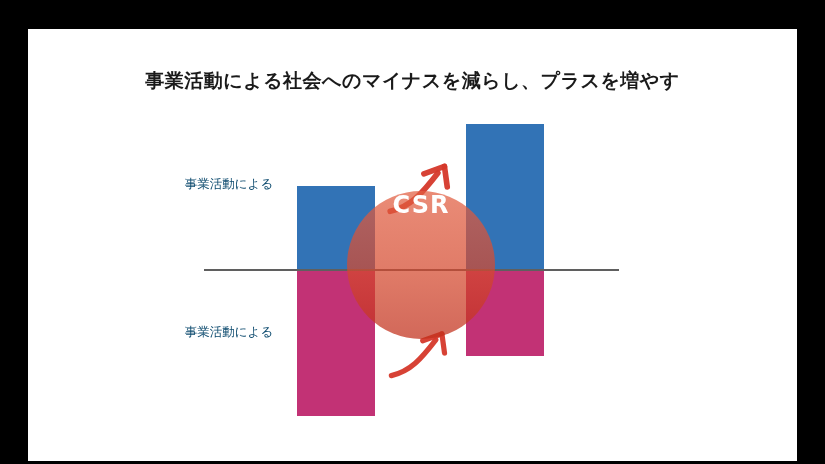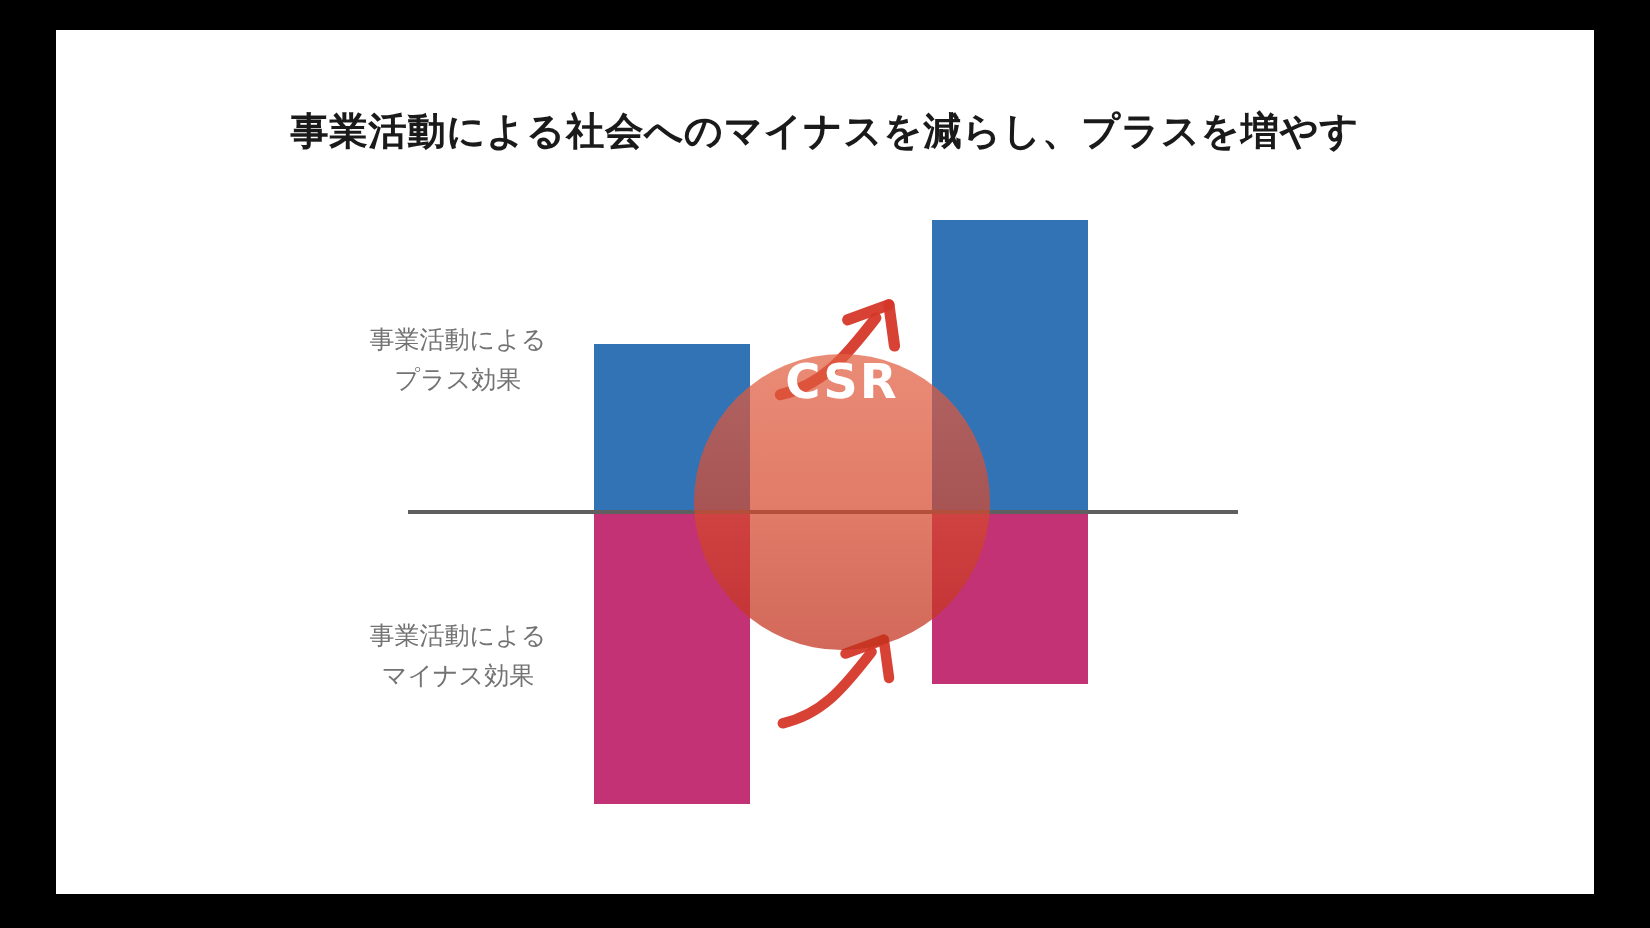--- a/index.html
+++ b/index.html
@@ -4,35 +4,35 @@
 <style>
   html, body { margin: 0; padding: 0; }
   body {
     width: 825px; height: 464px;
     background: #000;
     position: relative;
     overflow: hidden;
     font-family: "DejaVu Sans", "Liberation Sans", sans-serif;
   }
   .slide {
-    position: absolute; left: 28px; top: 15px;
+    position: absolute; left: 28px; top: 29px;
     width: 769px; height: 432px;
     background: #ffffff;
   }
   .title {
     position: absolute; left: 0; right: 0; top: 38px;
     text-align: center;
     font-size: 19px; font-weight: bold; color: #1a1a1a;
     letter-spacing: 0.5px;
     line-height: 26px;
   }
   .side-label {
     position: absolute; width: 160px;
     text-align: center;
-    color: #737373;
+    color: #0c4a6e;
     font-size: 12.5px; line-height: 20px;
     z-index: 1;
   }
   .label-plus  { left: 121px; top: 145px; }
   .label-minus { left: 121px; top: 293px; }
   .bar { position: absolute; width: 78px; z-index: 1; }
   .bar-left  { left: 269px; }
   .bar-right { left: 438px; }
   .bar-plus  { bottom: 191px; }   
   .bar-minus { top: 241px; }      
@@ -71,26 +71,24 @@
 </style>
 </head>
 <body>
 
 <div class="slide">
 
   <div class="title">事業活動による社会へのマイナスを減らし、プラスを増やす</div>
 
   <div class="side-label label-plus">
     <div>事業活動による</div>
-    <div>プラス効果</div>
   </div>
 
   <div class="side-label label-minus">
     <div>事業活動による</div>
-    <div>マイナス効果</div>
   </div>
 
   <div class="bar bar-left bar-plus" style="height: 84px; background-color: rgb(50, 115, 182);"></div>
   <div class="bar bar-left bar-minus" style="height: 146px; background-color: rgb(194, 50, 117);"></div>
   <div class="bar bar-right bar-plus" style="height: 146px; background-color: rgb(50, 115, 182);"></div>
   <div class="bar bar-right bar-minus" style="height: 86px; background-color: rgb(194, 50, 117);"></div>
 
   <div class="axis" style="background-color: rgb(95, 95, 95);"></div>
 
   <svg class="arrow-svg arrow-top" width="76" height="58" viewBox="0 0 80 62" xmlns="http://www.w3.org/2000/svg">

